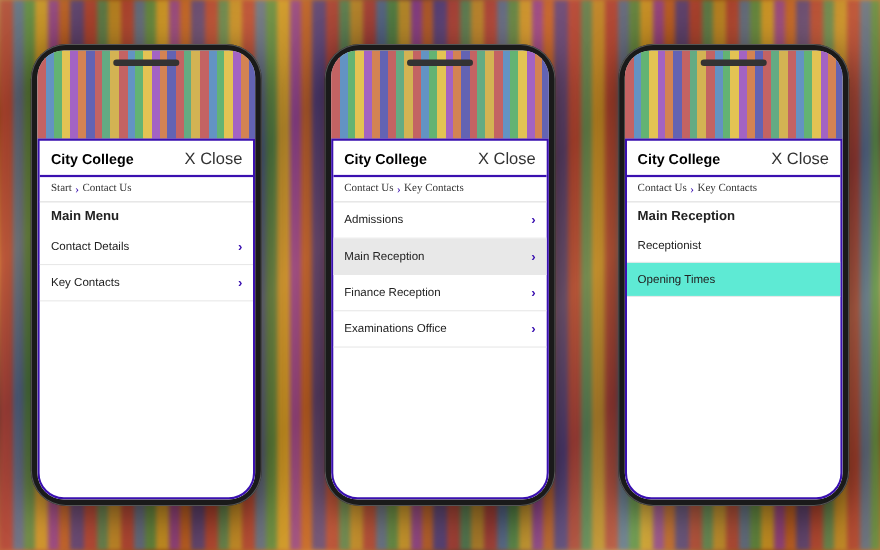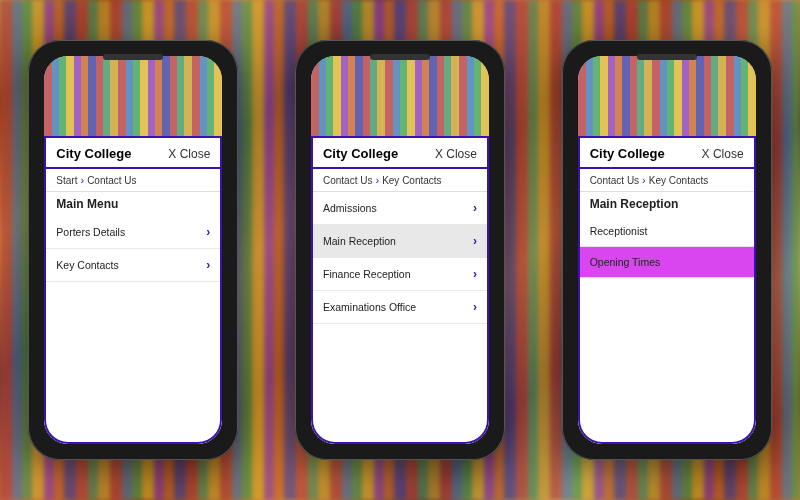--- a/index.html
+++ b/index.html
@@ -51,21 +51,21 @@
     }
 
     
     .phone {
       position: relative;
       z-index: 1;
       width: 210px;
       height: 420px;
       background: #1a1a1a;
       border-radius: 32px;
-      padding: 16px;
+      padding: 6px;
       box-shadow: 0 8px 32px rgba(0,0,0,0.5), inset 0 0 0 1px #555;
     }
 
     .phone-screen {
       width: 100%;
       height: 100%;
       background: #fff;
       border-radius: 24px;
       overflow: hidden;
       display: flex;
@@ -125,36 +125,37 @@
       border-bottom: 2.5px solid #3a10b0;
     }
 
     .menu-title {
       font-size: 13px;
       font-weight: bold;
       color: #000;
     }
 
     .close-btn {
-      font-size: 12px;
+      font-size: 15px;
       color: #333;
       cursor: pointer;
       display: flex;
       align-items: center;
       gap: 2px;
     }
 
     .breadcrumb {
       display: flex;
-      align-items: flex-end;
+      align-items: flex-start;
       padding: 5px 10px;
       font-size: 10px;
       color: #333;
       gap: 3px;
       border-bottom: 1px solid #ddd;
+      font-family: Liberation Serif, serif;
     }
 
     .breadcrumb-sep {
       color: #3a10b0;
       font-size: 11px;
     }
 
     .section-label {
       padding: 5px 10px 5px;
       font-size: 12px;
@@ -191,21 +192,21 @@
 
     .menu-item-plain {
       padding: 9px 10px;
       font-size: 10.5px;
       color: #222;
       border-bottom: 1px solid #e8e8e8;
       cursor: pointer;
     }
 
     .menu-item-plain.highlighted {
-      background: #d946ef;
+      background: #5eead4;
     }
   </style>
 </head>
 <body>
 
 <div class="bg"></div>
 <div class="bg-books"></div>
 
 <div class="phone">
   <div class="phone-screen">
@@ -216,21 +217,21 @@
         <span class="close-btn">X Close</span>
       </div>
       <div class="breadcrumb">
         <span>Start</span>
         <span class="breadcrumb-sep">›</span>
         <span>Contact Us</span>
       </div>
       <div class="section-label">Main Menu</div>
       <div class="menu-items">
         <div class="menu-item">
-          <span>Porters Details</span>
+          <span>Contact Details</span>
           <span class="chevron">›</span>
         </div>
         <div class="menu-item">
           <span>Key Contacts</span>
           <span class="chevron">›</span>
         </div>
       </div>
     </div>
   </div>
 </div>

